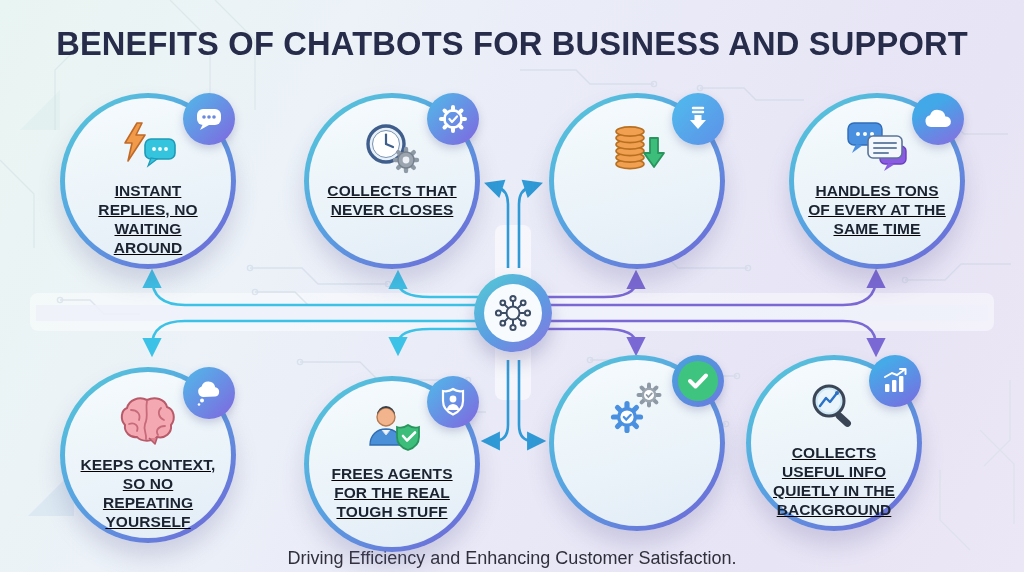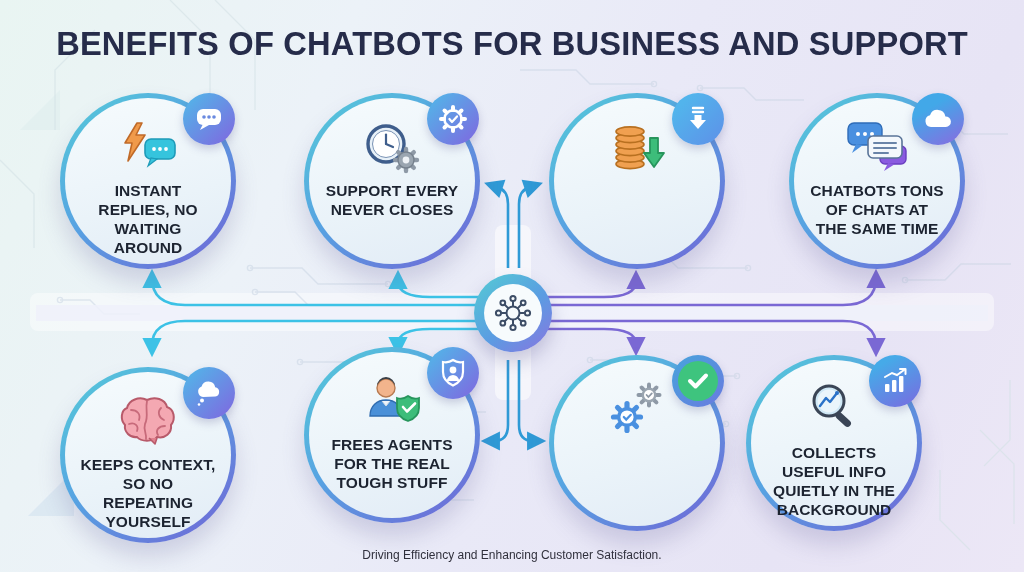--- a/index.html
+++ b/index.html
@@ -25,33 +25,34 @@
   .tri3 { left:20px; top:90px;  border-left:40px solid transparent; border-bottom:40px solid #d9ecec; opacity:.4;}
 
   .page-title {
     position:absolute; top:24px; left:0; width:100%;
     text-align:center; font-size:34px; font-weight:800;
     letter-spacing:0.2px; color:#262c4a;
     transform:scaleX(0.96); transform-origin:center;
   }
   .caption {
     position:absolute; top:548px; left:0; width:100%;
-    text-align:center; font-size:12px; font-weight:500; color:#30303c;
+    text-align:center; font-size:18px; font-weight:500; color:#30303c;
   }
 
   .node {
     position:absolute; width:176px; height:176px; border-radius:50%;
     background:linear-gradient(140deg,#55cdd8 0%, #57a3e2 45%, #7263d6 100%);
     box-shadow:0 14px 22px rgba(96,92,150,0.22);
   }
   .node-inner {
     position:absolute; inset:5px; border-radius:50%;
     background:linear-gradient(165deg,#f6fbfd 0%, #eaf3f9 60%, #e2ecf6 100%);
     display:flex; flex-direction:column; align-items:center;
     padding-top:20px;
+    text-decoration:underline;
   }
   .node-icon { height:58px; display:flex; align-items:center; justify-content:center; }
   .node-label {
     margin-top:6px; padding:0 14px;
     font-size:15.5px; font-weight:700; line-height:1.22;
     text-align:center; color:#1c2330; letter-spacing:0.1px;
   }
   .badge {
     position:absolute; top:0px; right:1px; width:52px; height:52px;
     border-radius:50%; display:flex; align-items:center; justify-content:center;
@@ -240,21 +241,21 @@
             <line x1="-7.8" y1="-7.8" x2="-5.6" y2="-5.6"></line>
               <line x1="7.8" y1="-7.8" x2="5.6" y2="-5.6"></line>
             <line x1="-7.8" y1="7.8" x2="-5.6" y2="5.6"></line>
               <line x1="7.8" y1="7.8" x2="5.6" y2="5.6"></line>
           </g>
           <circle cx="0" cy="0" r="8" fill="#9aa5b0" stroke="#76818d" stroke-width="1.4"></circle>
           <circle cx="0" cy="0" r="3.4" fill="#eef2f6"></circle>
         </g>
       </svg>
     </div>
-    <div class="node-label">SUPPORT EVERY NEVER CLOSES</div>
+    <div class="node-label">COLLECTS THAT NEVER CLOSES</div>
   </div>
   <div class="badge">
     <svg width="30" height="30" viewBox="0 0 30 30">
       <g transform="translate(15,15)">
         <g stroke="#fff" stroke-width="4" stroke-linecap="round">
           <line x1="0" y1="-12" x2="0" y2="-9"></line>
             <line x1="0" y1="12" x2="0" y2="9"></line>
           <line x1="-12" y1="0" x2="-9" y2="0"></line>
             <line x1="12" y1="0" x2="9" y2="0"></line>
           <line x1="-8.5" y1="-8.5" x2="-6.3" y2="-6.3"></line>
@@ -308,21 +309,21 @@
         <rect x="38" y="26" width="26" height="18" rx="5" fill="#8a5ae0" stroke="#6a3fc0" stroke-width="1.4"></rect>
         <path d="M46 43 l-4 8 l11 -7 Z" fill="#8a5ae0"></path>
         <rect x="26" y="16" width="34" height="22" rx="5" fill="#f4f8fc" stroke="#5a7498" stroke-width="1.6"></rect>
         <g stroke="#6a84a8" stroke-width="2" stroke-linecap="round">
           <line x1="32" y1="23" x2="54" y2="23"></line>
             <line x1="32" y1="28" x2="54" y2="28"></line>
             <line x1="32" y1="33" x2="46" y2="33"></line>
         </g>
       </svg>
     </div>
-    <div class="node-label">CHATBOTS TONS OF CHATS AT THE SAME TIME</div>
+    <div class="node-label">HANDLES TONS OF EVERY AT THE SAME TIME</div>
   </div>
   <div class="badge" style="background:linear-gradient(150deg,#42a8e8 30%, #8a6ae0 100%);">
     <svg width="30" height="22" viewBox="0 0 30 22">
       <path d="M8 19 a6 6 0 0 1 -1 -11.8 a8 8 0 0 1 15.4 1.2 a5.3 5.3 0 0 1 0.4 10.6 Z" fill="#fff"></path>
     </svg>
   </div>
 </div>
 
 <div class="node" style="left:60px; top:367px;">
   <div class="node-inner">
@@ -343,21 +344,21 @@
   </div>
   <div class="badge">
     <svg width="30" height="28" viewBox="0 0 30 28">
       <path d="M9 18 a5.4 5.4 0 0 1 -1.4 -10.4 a7 7 0 0 1 13.6 0.6 a4.8 4.8 0 0 1 0.2 9.4 Z" fill="#fff"></path>
       <circle cx="8" cy="21.5" r="2" fill="#fff"></circle>
         <circle cx="5" cy="25.5" r="1.3" fill="#fff"></circle>
     </svg>
   </div>
 </div>
 
-<div class="node" style="left:304px; top:347px;">
+<div class="node" style="left:304px; top:376px;">
   <div class="node-inner">
     <div class="node-icon">
       <svg width="64" height="54" viewBox="0 0 64 54">
         <circle cx="26" cy="14" r="9" fill="#f2b48c" stroke="#b87a50" stroke-width="1.4"></circle>
         <path d="M17 12 a9 9 0 0 1 18 0 c-2 -5 -5 -7 -9 -7 c-4 0 -7 2 -9 7 Z" fill="#3a3f47"></path>
         <path d="M10 42 c0 -10 7 -16 16 -16 c9 0 16 6 16 16 Z" fill="#4a90d8" stroke="#2f6cb0" stroke-width="1.4"></path>
         <path d="M22 27 l4 5 l4 -5" fill="#eef4fa" stroke="#cfdce8" stroke-width="1"></path>
         <path d="M48 22 c4 3 8 3 11 2 v10 c0 7 -5 11 -11 13 c-6 -2 -11 -6 -11 -13 v-10 c3 1 7 1 11 -2 Z" fill="#3dbd7a" stroke="#27955c" stroke-width="1.8"></path>
         <path d="M43 33 l4 4.5 l8 -8" fill="none" stroke="#fff" stroke-width="2.6" stroke-linecap="round" stroke-linejoin="round"></path>
       </svg>

